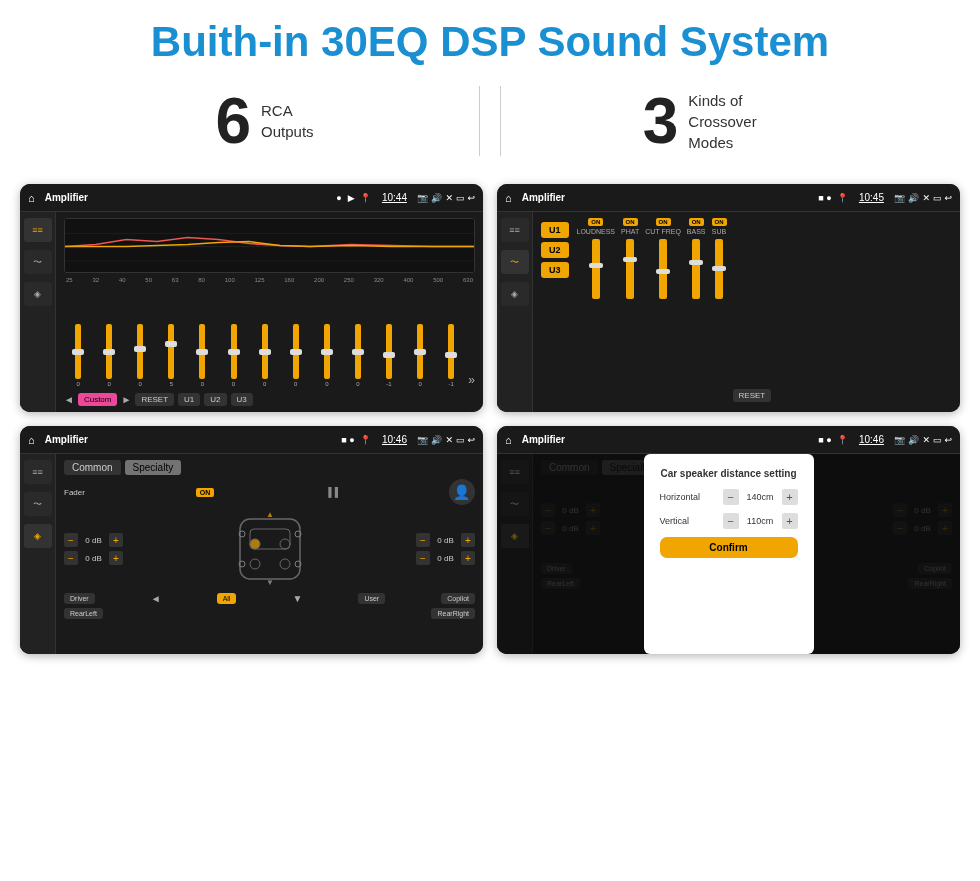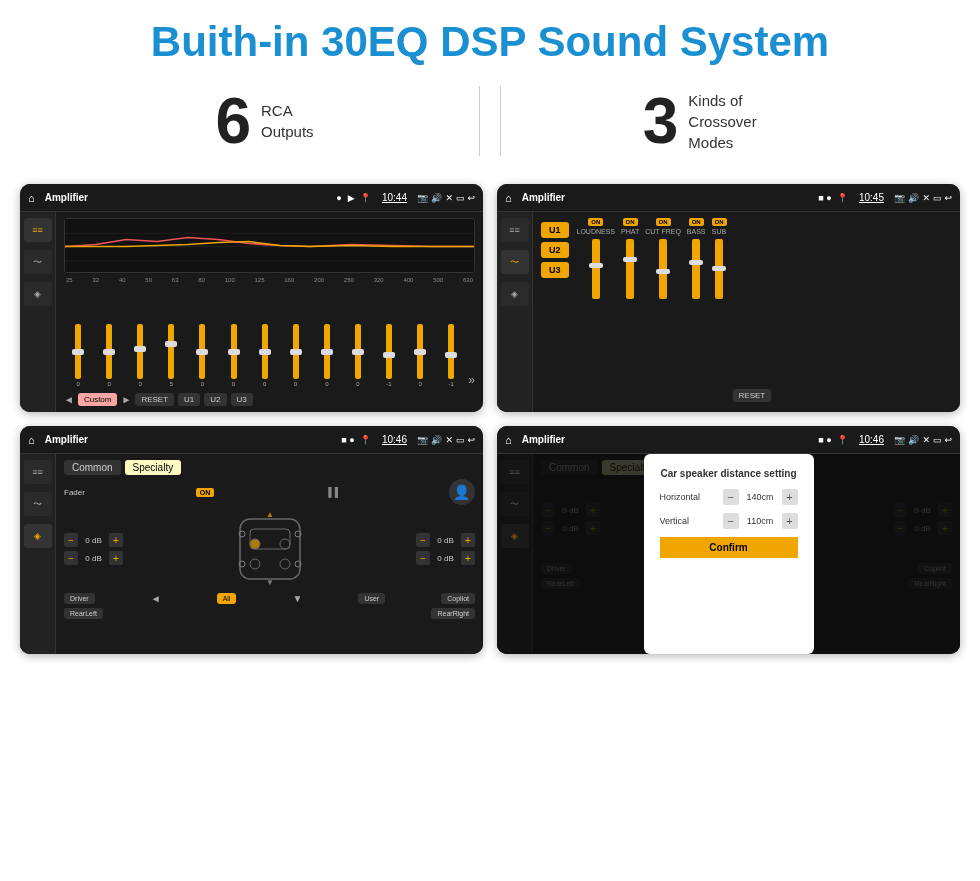--- a/index.html
+++ b/index.html
@@ -183,21 +183,21 @@
       align-items: center;
     }
     .eq-btn {
       background: #333;
       color: #ccc;
       border-radius: 3px;
       padding: 2px 6px;
       font-size: 8px;
       cursor: pointer;
     }
-    .eq-btn.active { background: #fca5a5; color: #000; }
+    .eq-btn.active { background: #ec4899; color: #000; }
     .triangle-btn {
       color: #aaa;
       font-size: 10px;
     }
 
     
     .crossover-content {
       flex: 1;
       padding: 6px 8px;
       display: flex;
@@ -283,21 +283,21 @@
       align-items: center;
     }
     .fader-tab {
       background: #333;
       color: #ccc;
       border-radius: 3px;
       padding: 2px 8px;
       font-size: 10px;
       cursor: pointer;
     }
-    .fader-tab.active { background: #fef9c3; color: #000; }
+    .fader-tab.active { background: #737373; color: #000; }
     .fader-label-row {
       display: flex;
       justify-content: space-between;
       align-items: center;
       font-size: 8px;
       color: #ccc;
     }
     .fader-on {
       background: #f0a500;
       color: #000;
@@ -421,21 +421,21 @@
     }
     .dialog-val {
       font-size: 9px;
       color: #333;
       min-width: 35px;
       text-align: center;
     }
     .dialog-confirm {
       background: #f0a500;
       color: #000;
-      border-radius: 0;
+      border-radius: 7px;
       padding: 5px 20px;
       font-size: 10px;
       font-weight: bold;
       cursor: pointer;
       text-align: center;
       margin-top: 8px;
       display: block;
     }
 
     .screen-relative {

